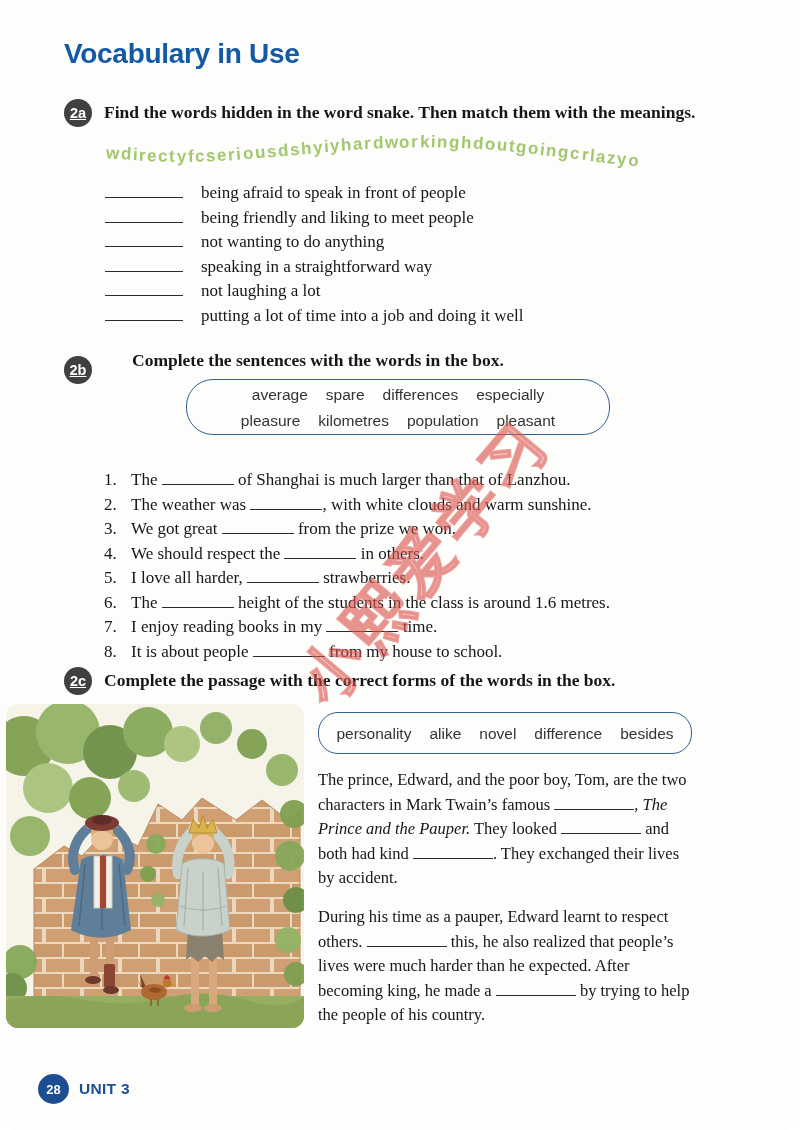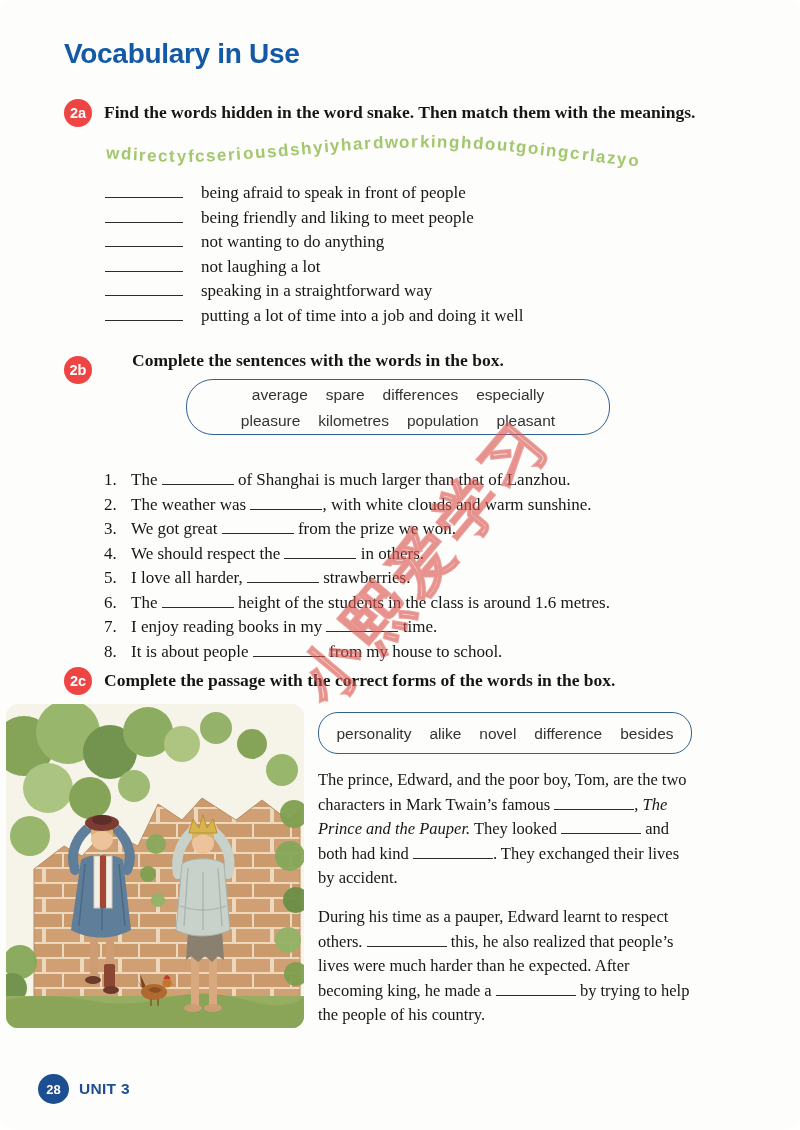--- a/index.html
+++ b/index.html
@@ -2,23 +2,23 @@
 <html><head>
 <meta charset="utf-8">
 <style>
   html,body{margin:0;padding:0;}
   body{font-family:"Liberation Serif", serif; background:#ffffff;}
   .page{position:relative;width:800px;height:1130px;background:#fdfdfb;overflow:hidden;border-radius:16px;}
 
   .page-title{position:absolute;left:64px;top:38px;font-family:"Liberation Sans",sans-serif;
     font-weight:700;font-size:28px;letter-spacing:-0.3px;color:#1459a6;}
 
-  .sec-badge{position:absolute;width:28px;height:28px;border-radius:50%;background:#ef4444;
+  .sec-badge{position:absolute;width:28px;height:28px;border-radius:50%;background:#404040;
     color:#fff;font:700 14.5px "Liberation Sans",sans-serif;display:flex;align-items:center;
-    justify-content:center;}
+    justify-content:center;text-decoration:underline;}
   .sec-heading{position:absolute;left:104px;font-weight:700;font-size:17.5px;color:#161616;
     white-space:nowrap;}
 
   
   .snake{position:absolute;left:106px;top:126px;width:600px;height:52px;padding-top:16px;
     white-space:nowrap;}
   .snake-letter{display:inline-block;font:700 17px "Liberation Sans",sans-serif;color:#a3c76f;
     margin-right:1.6px;}
 
   
@@ -75,22 +75,22 @@
 
   <div class="page-title">Vocabulary in Use</div>
 
   <div class="sec-badge" style="left:64px;top:99px;">2a</div>
   <div class="sec-heading" style="top:102px;">Find the words hidden in the word snake. Then match them with the meanings.</div>
   <div class="snake"><span class="snake-letter" style="transform: translateY(1.6px) rotate(3.8deg);">w</span><span class="snake-letter" style="transform: translateY(2.4px) rotate(3.2deg);">d</span><span class="snake-letter" style="transform: translateY(3.2px) rotate(2.5deg);">i</span><span class="snake-letter" style="transform: translateY(3.8px) rotate(1.8deg);">r</span><span class="snake-letter" style="transform: translateY(4.3px) rotate(1.1deg);">e</span><span class="snake-letter" style="transform: translateY(4.6px) rotate(0.4deg);">c</span><span class="snake-letter" style="transform: translateY(4.8px) rotate(-0.4deg);">t</span><span class="snake-letter" style="transform: translateY(4.9px) rotate(-1.1deg);">y</span><span class="snake-letter" style="transform: translateY(4.8px) rotate(-1.7deg);">f</span><span class="snake-letter" style="transform: translateY(4.6px) rotate(-2.4deg);">c</span><span class="snake-letter" style="transform: translateY(4.3px) rotate(-2.9deg);">s</span><span class="snake-letter" style="transform: translateY(3.8px) rotate(-3.5deg);">e</span><span class="snake-letter" style="transform: translateY(3.2px) rotate(-3.9deg);">r</span><span class="snake-letter" style="transform: translateY(2.6px) rotate(-4.3deg);">i</span><span class="snake-letter" style="transform: translateY(1.8px) rotate(-4.6deg);">o</span><span class="snake-letter" style="transform: translateY(0.9px) rotate(-4.8deg);">u</span><span class="snake-letter" style="transform: translateY(0px) rotate(-5deg);">s</span><span class="snake-letter" style="transform: translateY(-0.9px) rotate(-5deg);">d</span><span class="snake-letter" style="transform: translateY(-1.9px) rotate(-5deg);">s</span><span class="snake-letter" style="transform: translateY(-2.9px) rotate(-4.8deg);">h</span><span class="snake-letter" style="transform: translateY(-3.9px) rotate(-4.6deg);">y</span><span class="snake-letter" style="transform: translateY(-4.8px) rotate(-4.3deg);">i</span><span class="snake-letter" style="transform: translateY(-5.8px) rotate(-3.9deg);">y</span><span class="snake-letter" style="transform: translateY(-6.6px) rotate(-3.5deg);">h</span><span class="snake-letter" style="transform: translateY(-7.4px) rotate(-2.9deg);">a</span><span class="snake-letter" style="transform: translateY(-8.1px) rotate(-2.4deg);">r</span><span class="snake-letter" style="transform: translateY(-8.6px) rotate(-1.7deg);">d</span><span class="snake-letter" style="transform: translateY(-9.1px) rotate(-1.1deg);">w</span><span class="snake-letter" style="transform: translateY(-9.4px) rotate(-0.4deg);">o</span><span class="snake-letter" style="transform: translateY(-9.7px) rotate(0.4deg);">r</span><span class="snake-letter" style="transform: translateY(-9.7px) rotate(1.1deg);">k</span><span class="snake-letter" style="transform: translateY(-9.7px) rotate(1.8deg);">i</span><span class="snake-letter" style="transform: translateY(-9.4px) rotate(2.5deg);">n</span><span class="snake-letter" style="transform: translateY(-9.1px) rotate(3.2deg);">g</span><span class="snake-letter" style="transform: translateY(-8.6px) rotate(3.8deg);">h</span><span class="snake-letter" style="transform: translateY(-8px) rotate(4.4deg);">d</span><span class="snake-letter" style="transform: translateY(-7.2px) rotate(4.9deg);">o</span><span class="snake-letter" style="transform: translateY(-6.4px) rotate(5.4deg);">u</span><span class="snake-letter" style="transform: translateY(-5.4px) rotate(5.7deg);">t</span><span class="snake-letter" style="transform: translateY(-4.4px) rotate(6deg);">g</span><span class="snake-letter" style="transform: translateY(-3.2px) rotate(6.3deg);">o</span><span class="snake-letter" style="transform: translateY(-2px) rotate(6.4deg);">i</span><span class="snake-letter" style="transform: translateY(-0.8px) rotate(6.4deg);">n</span><span class="snake-letter" style="transform: translateY(0.5px) rotate(6.4deg);">g</span><span class="snake-letter" style="transform: translateY(1.7px) rotate(6.3deg);">c</span><span class="snake-letter" style="transform: translateY(3px) rotate(6deg);">r</span><span class="snake-letter" style="transform: translateY(4.2px) rotate(5.7deg);">l</span><span class="snake-letter" style="transform: translateY(5.4px) rotate(5.4deg);">a</span><span class="snake-letter" style="transform: translateY(6.5px) rotate(3.4deg);">z</span><span class="snake-letter" style="transform: translateY(7.6px) rotate(1.6deg);">y</span><span class="snake-letter" style="transform: translateY(8.6px) rotate(0deg);">o</span></div>
   <div class="match-list">
       <div class="match-row"><span class="blank w78"></span><span class="match-text">being afraid to speak in front of people</span></div>
       <div class="match-row"><span class="blank w78"></span><span class="match-text">being friendly and liking to meet people</span></div>
       <div class="match-row"><span class="blank w78"></span><span class="match-text">not wanting to do anything</span></div>
+      <div class="match-row"><span class="blank w78"></span><span class="match-text">speaking in a straightforward way</span></div>
       <div class="match-row"><span class="blank w78"></span><span class="match-text">not laughing a lot</span></div>
-      <div class="match-row"><span class="blank w78"></span><span class="match-text">speaking in a straightforward way</span></div>
       <div class="match-row"><span class="blank w78"></span><span class="match-text">putting a lot of time into a job and doing it well</span></div>
     </div>
 
   <div class="sec-badge" style="left:64px;top:356px;">2b</div>
   <div class="sec-heading" style="top:350px;margin-left:28px;">Complete the sentences with the words in the box.</div>
   <div class="word-box word-box-2b">
     <div class="wb-row"><span class="wb-word">average</span><span class="wb-word">spare</span><span class="wb-word">differences</span><span class="wb-word">especially</span></div>
     <div class="wb-row"><span class="wb-word">pleasure</span><span class="wb-word">kilometres</span><span class="wb-word">population</span><span class="wb-word">pleasant</span></div>
   </div>
   <div class="sent-list">

